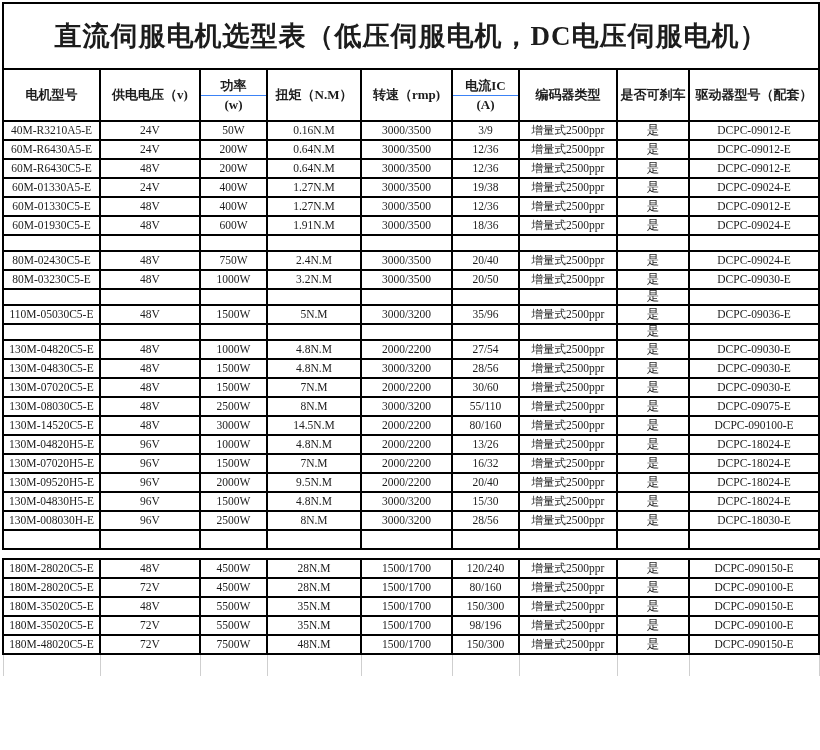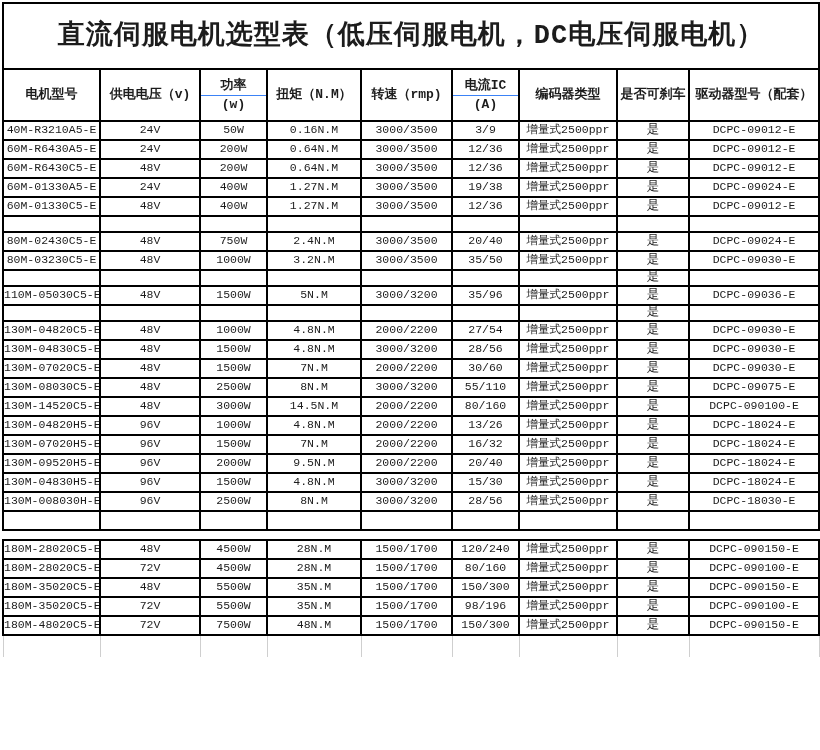--- a/index.html
+++ b/index.html
@@ -1,19 +1,19 @@
 <!DOCTYPE html>
 <html><head>
 <meta charset="utf-8">
 <style>
   html,body{margin:0;padding:0;background:#e8e8e8;}
   .page{
     width:820px;height:750px;margin:0 auto;background:#ffffff;
     box-sizing:border-box;padding:2px 2px 16px 2px;overflow:hidden;
-    font-family:Liberation Mono, monospace;color:#1c1c1c;
+    font-family:Liberation Serif, serif;color:#1c1c1c;
   }
   table.sheet{
     border-collapse:collapse;table-layout:fixed;width:816px;
   }
   table.sheet td,table.sheet th{
     border:2px solid #000;padding:0;text-align:center;vertical-align:middle;
     font-size:11.5px;line-height:1.05;overflow:hidden;white-space:nowrap;
     font-weight:normal;color:#1c1c1c;
   }
   .c-model{width:97px}.c-voltage{width:100px}.c-power{width:67px}
@@ -119,20 +119,31 @@
           <td class="cell-model">60M-01330C5-E</td>
           <td class="cell-voltage">48V</td>
           <td class="cell-power">400W</td>
           <td class="cell-torque">1.27N.M</td>
           <td class="cell-speed">3000/3500</td>
           <td class="cell-current">12/36</td>
           <td class="cell-encoder">增量式2500ppr</td>
           <td class="cell-brake">是</td>
           <td class="cell-driver">DCPC-09012-E</td>
         </tr>
+        <tr class="row-data">
+          <td class="cell-model">60M-01930C5-E</td>
+          <td class="cell-voltage">48V</td>
+          <td class="cell-power">600W</td>
+          <td class="cell-torque">1.91N.M</td>
+          <td class="cell-speed">3000/3500</td>
+          <td class="cell-current">18/36</td>
+          <td class="cell-encoder">增量式2500ppr</td>
+          <td class="cell-brake">是</td>
+          <td class="cell-driver">DCPC-09024-E</td>
+        </tr>
         <tr class="row-separator">
           <td class="cell-model"></td>
           <td class="cell-voltage"></td>
           <td class="cell-power"></td>
           <td class="cell-torque"></td>
           <td class="cell-speed"></td>
           <td class="cell-current"></td>
           <td class="cell-encoder"></td>
           <td class="cell-brake"></td>
           <td class="cell-driver"></td>
@@ -147,21 +158,21 @@
           <td class="cell-encoder">增量式2500ppr</td>
           <td class="cell-brake">是</td>
           <td class="cell-driver">DCPC-09024-E</td>
         </tr>
         <tr class="row-data">
           <td class="cell-model">80M-03230C5-E</td>
           <td class="cell-voltage">48V</td>
           <td class="cell-power">1000W</td>
           <td class="cell-torque">3.2N.M</td>
           <td class="cell-speed">3000/3500</td>
-          <td class="cell-current">35/50</td>
+          <td class="cell-current">20/50</td>
           <td class="cell-encoder">增量式2500ppr</td>
           <td class="cell-brake">是</td>
           <td class="cell-driver">DCPC-09030-E</td>
         </tr>
         <tr class="row-separator">
           <td class="cell-model"></td>
           <td class="cell-voltage"></td>
           <td class="cell-power"></td>
           <td class="cell-torque"></td>
           <td class="cell-speed"></td>

